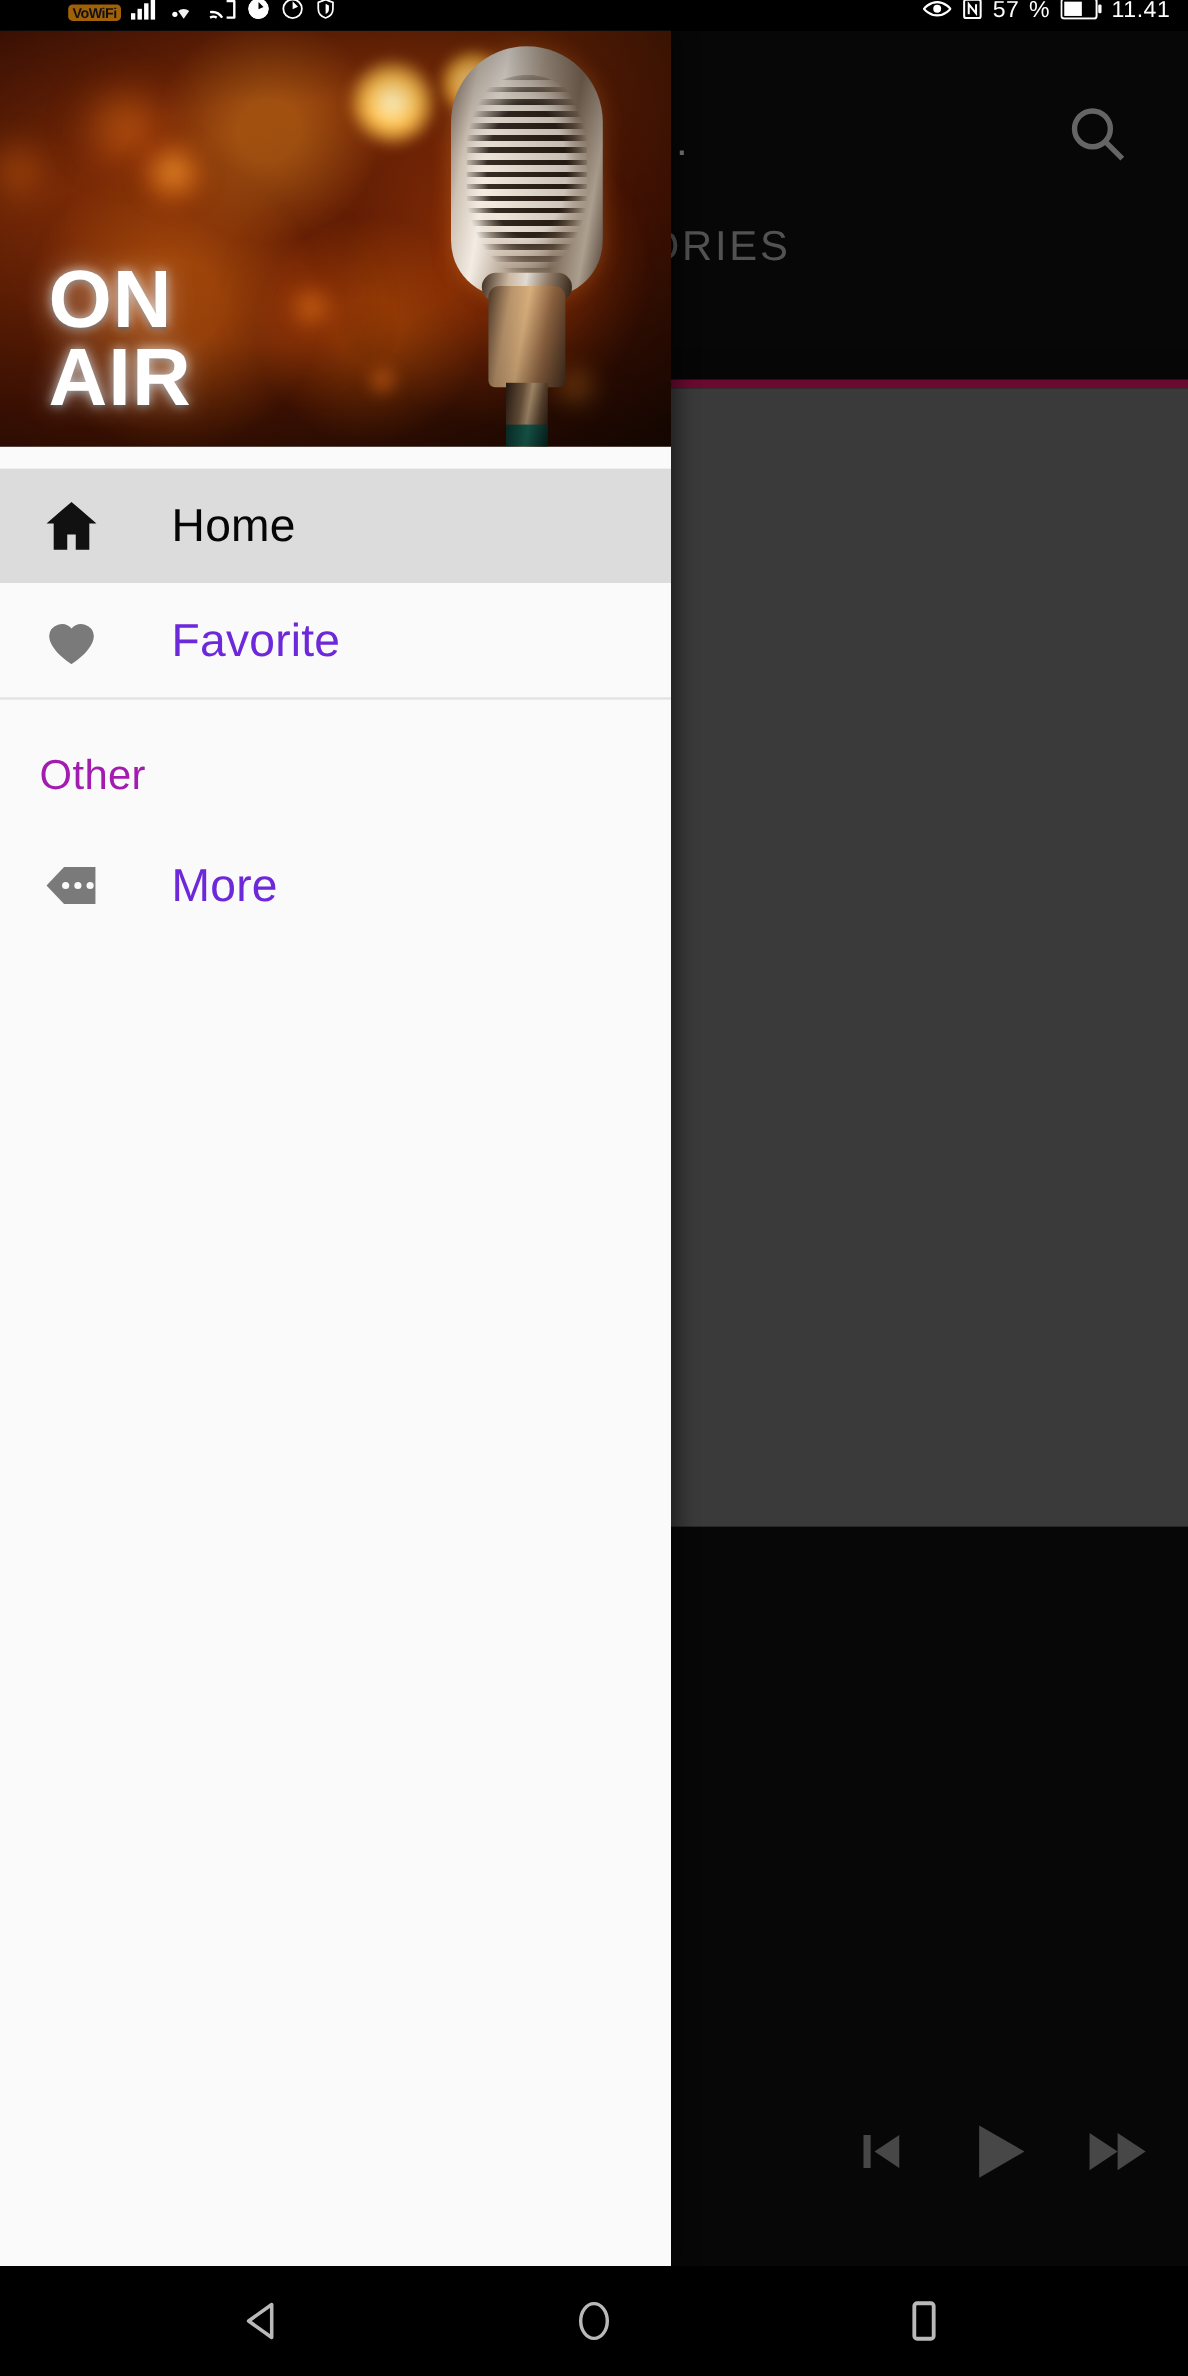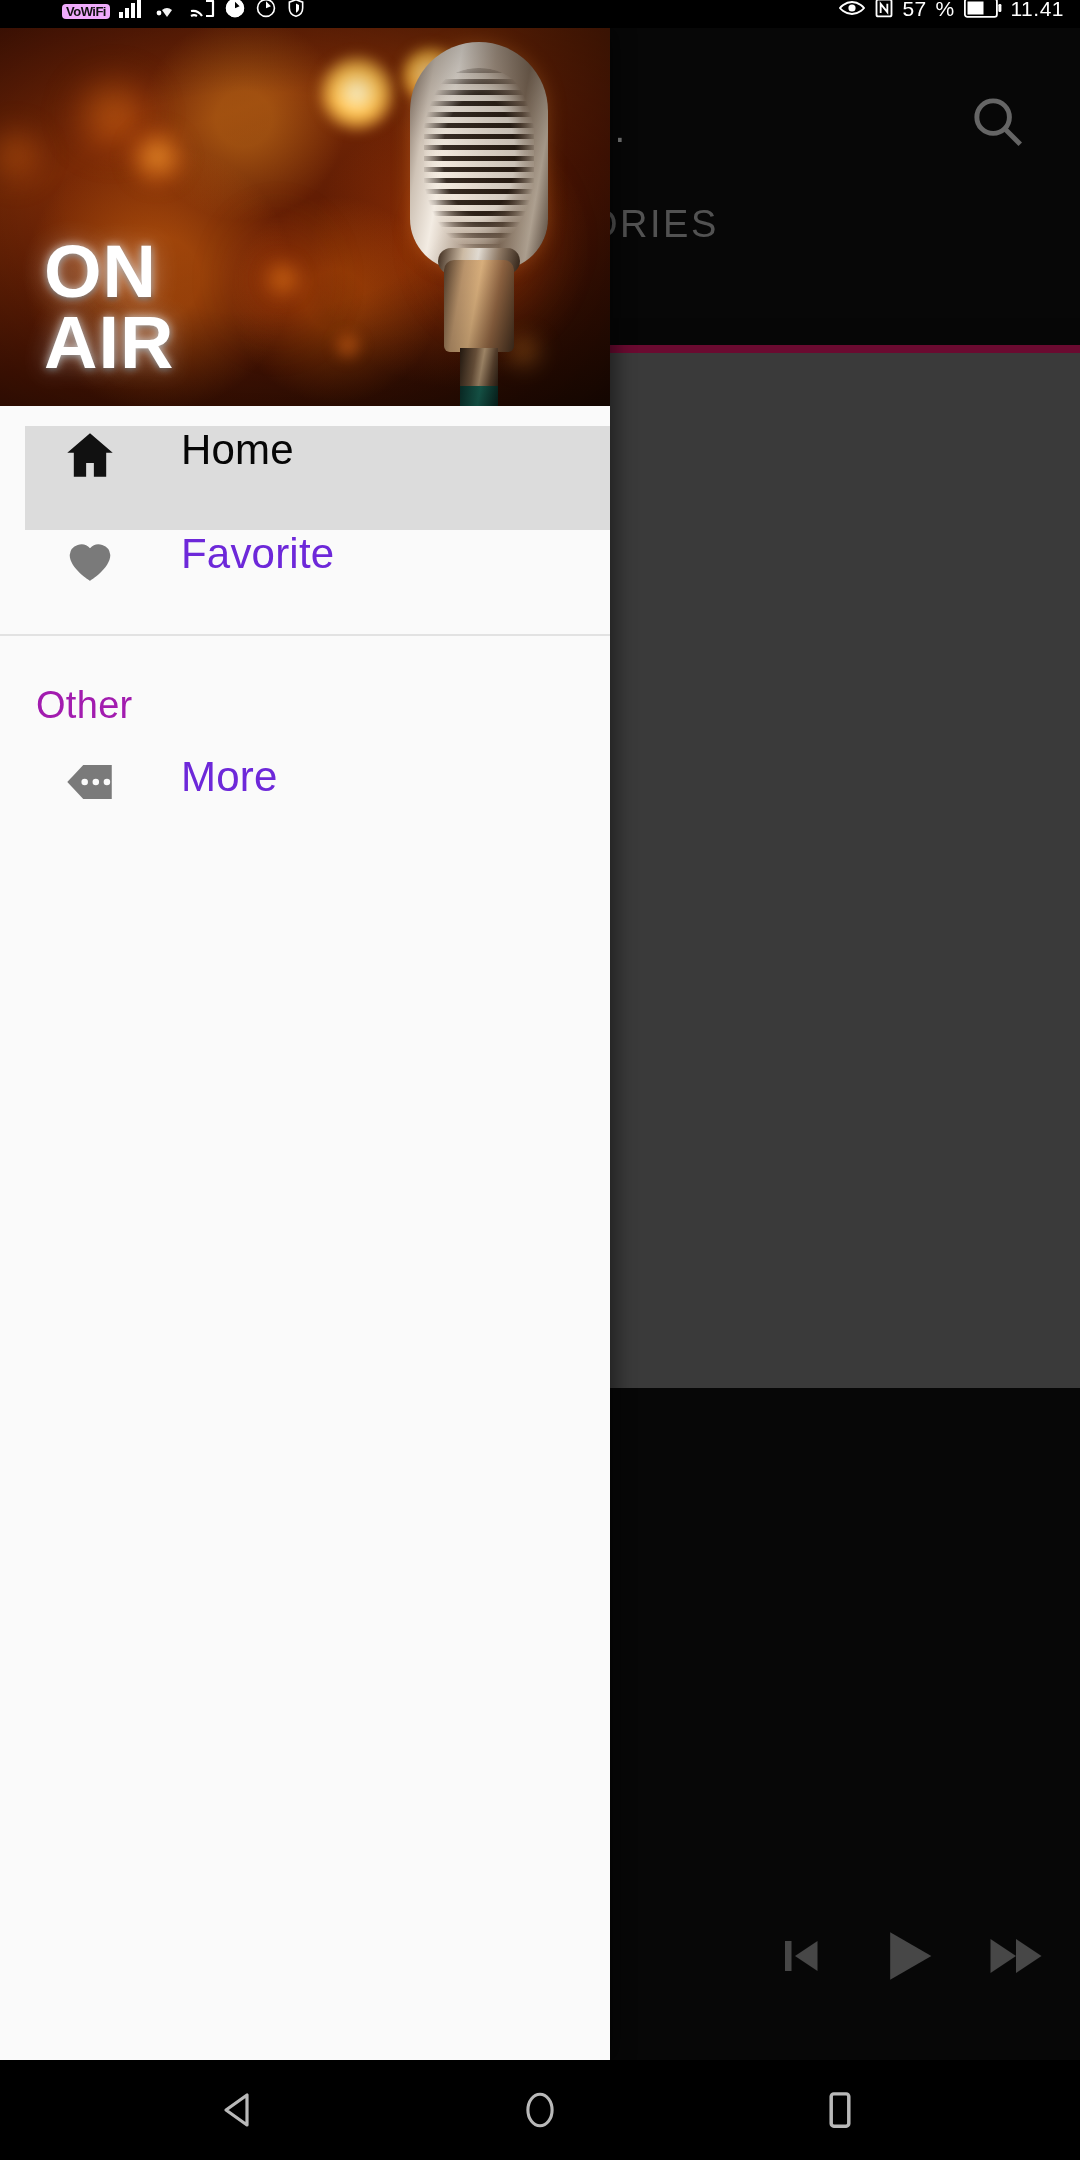--- a/index.html
+++ b/index.html
@@ -14,21 +14,21 @@
   
   .statusbar{
     position:absolute; left:0; top:0; width:1080px; height:28px;
     background:#000; color:#fff; display:flex; align-items:center;
     padding:0 10px; z-index:60;
   }
   .sb-left{ display:flex; align-items:center; gap:9px; margin-left:52px; }
   .sb-right{ margin-left:auto; display:flex; align-items:center; gap:9px; padding-right:6px;}
   .vowifi{
     font-size:13px; font-weight:bold; letter-spacing:-0.5px;
-    background:#f0abfc; color:#111; border-radius:4px; padding:1px 4px; line-height:1;
+    background:#a16207; color:#111; border-radius:4px; padding:1px 4px; line-height:1;
     position:relative; top:-3px;
   }
   .sb-icon{ display:block; position:relative; top:-4px; }
   .sb-text{ font-size:21px; letter-spacing:0.3px; position:relative; top:-5px; color:#fff;}
   .sb-time{ font-size:21px; letter-spacing:0.5px; position:relative; top:-5px; color:#fff; }
 
   
   .bg-app{ position:absolute; left:0; top:28px; width:1080px; height:2032px; background:#0a0a0a; z-index:5; }
   .bg-appbar{ position:absolute; left:0; top:0; width:1080px; height:290px; background:#0b0b0b; }
   .bg-overflow{ position:absolute; left:600px; top:82px; color:#b9b9b9; font-size:38px; letter-spacing:4px; line-height:1; }
@@ -114,21 +114,21 @@
   .onair{
     position:absolute; left:44px; bottom:28px;
     color:#fff; font-size:74px; font-weight:bold; line-height:0.95;
     letter-spacing:1px;
     text-shadow:0 0 10px rgba(255,255,255,0.75), 0 0 26px rgba(255,255,255,0.45), 0 2px 5px rgba(0,0,0,0.7);
   }
 
   
   .menu-group{ background:#fafafa; }
   .menu-item{
-    display:flex; align-items:flex-start; height:104px; padding-left:36px; background:#fafafa;margin-left:25px;
+    display:flex; align-items:center; height:104px; padding-left:36px; background:#fafafa;
   }
   .menu-item.selected{ background:#dcdcdc; }
   .mi-icon{ width:80px; display:flex; align-items:center; justify-content:flex-start; }
   .mi-label{ font-size:42px; color:#6d28d9; margin-left:40px; letter-spacing:0.2px; }
   .menu-item.selected .mi-label{ color:#060606; }
   .divider{ height:2px; background:#e2e2e2; margin:0; }
   .section-title{
     font-size:38px; color:#a21caf; padding:48px 0 26px 36px; letter-spacing:0.3px;
   }
   .spacer-top{ height:20px; background:#fafafa; }

